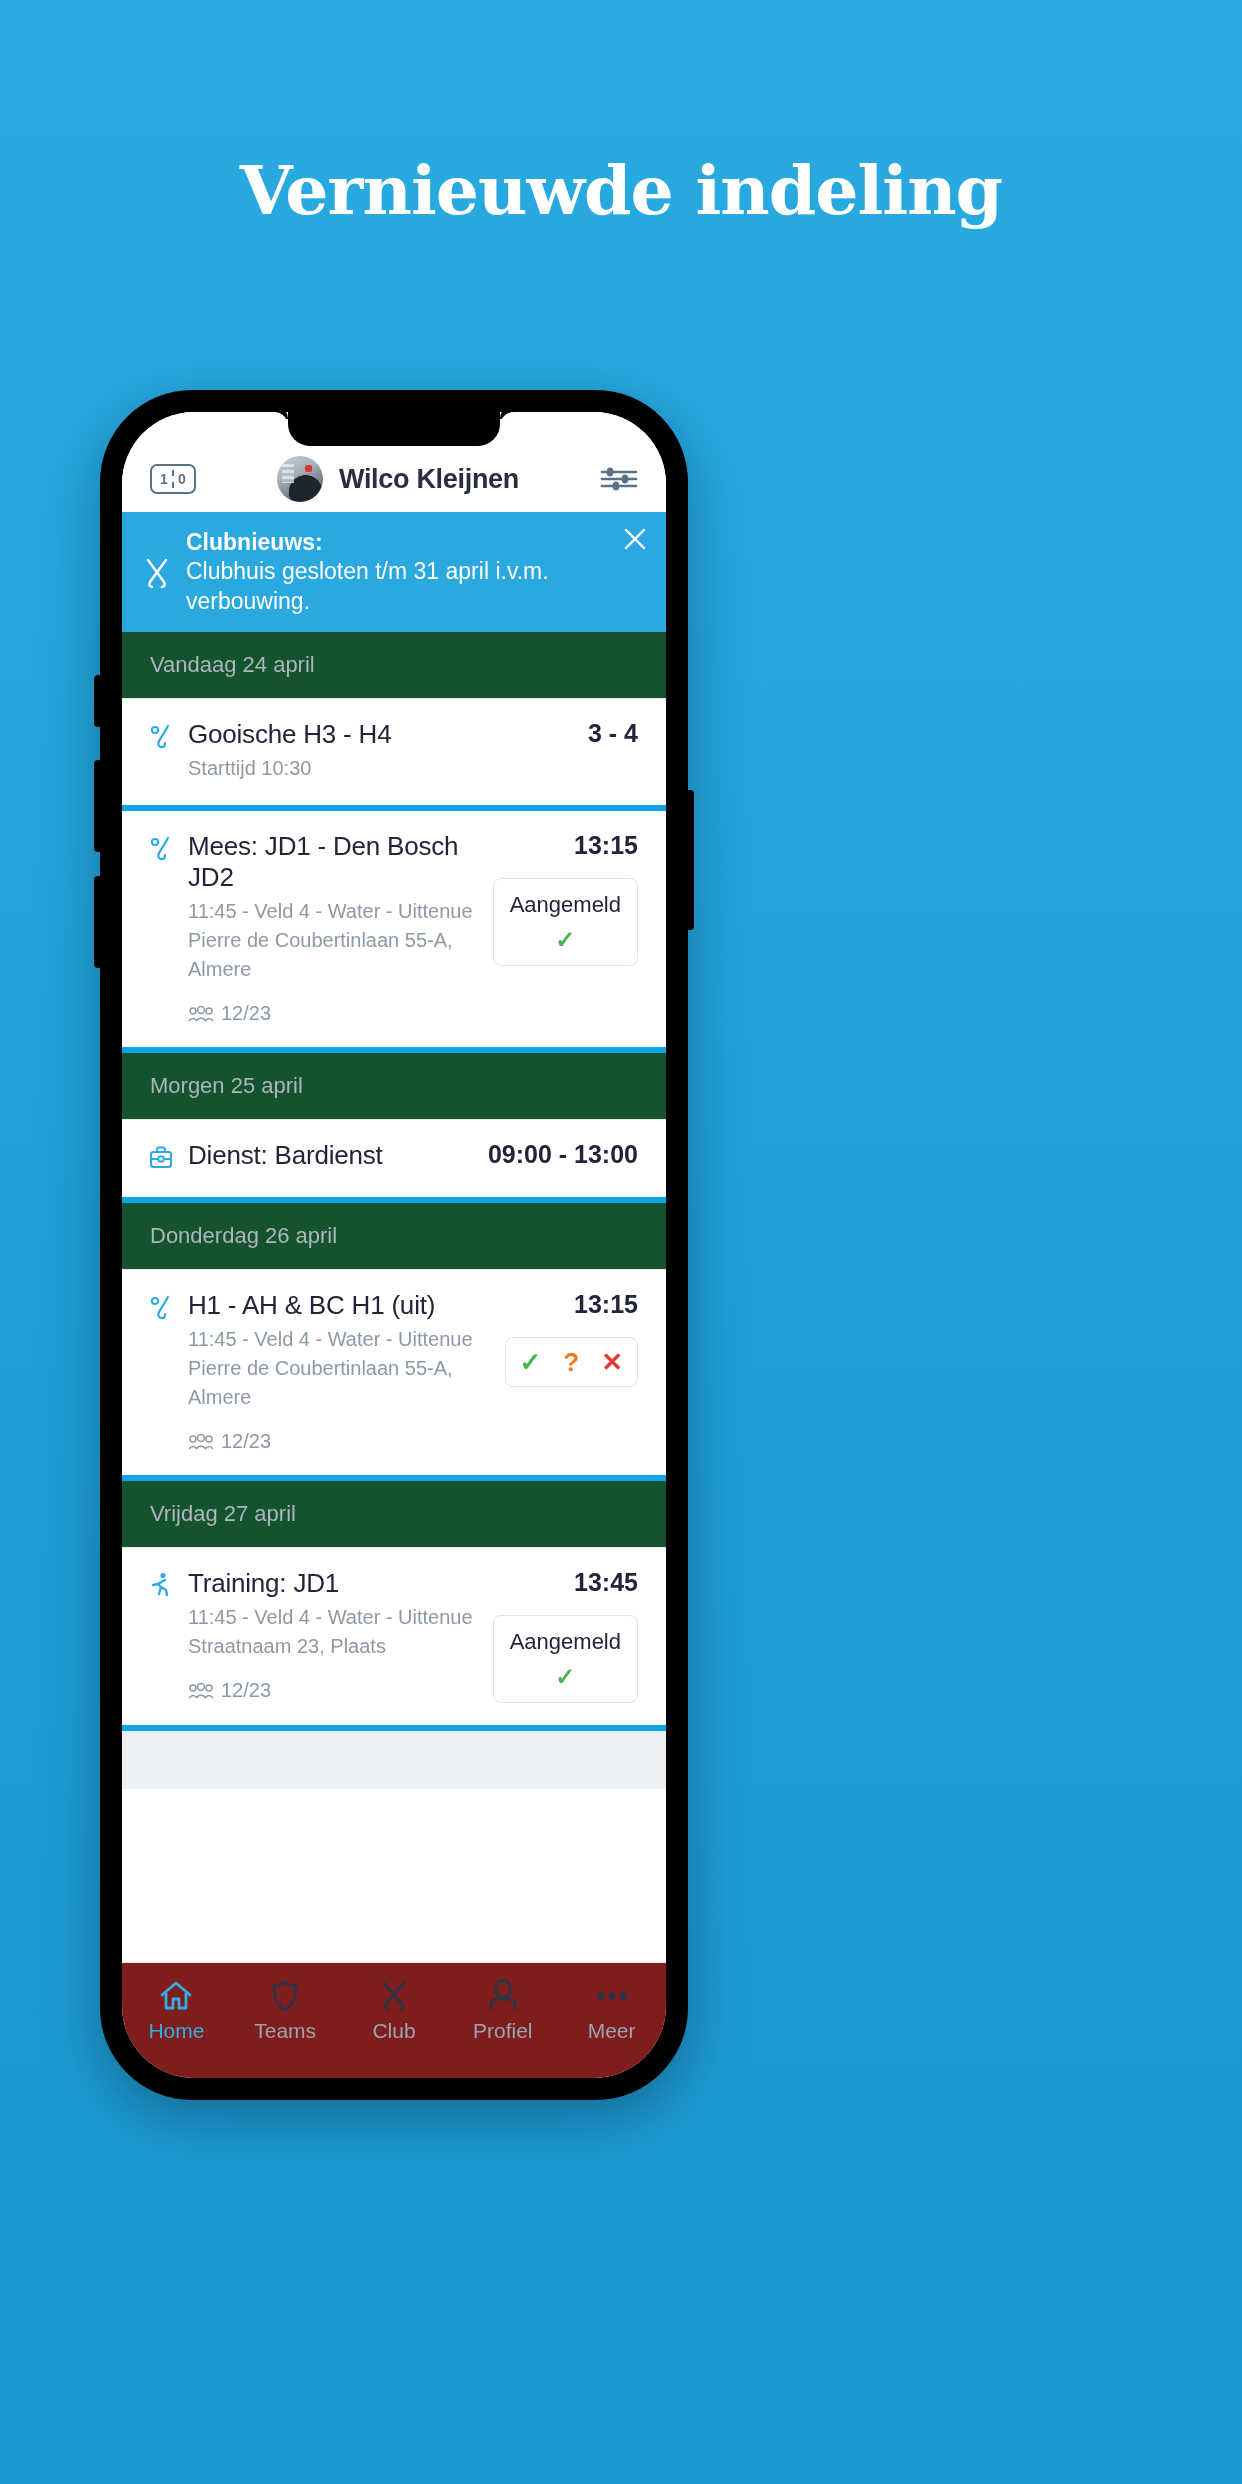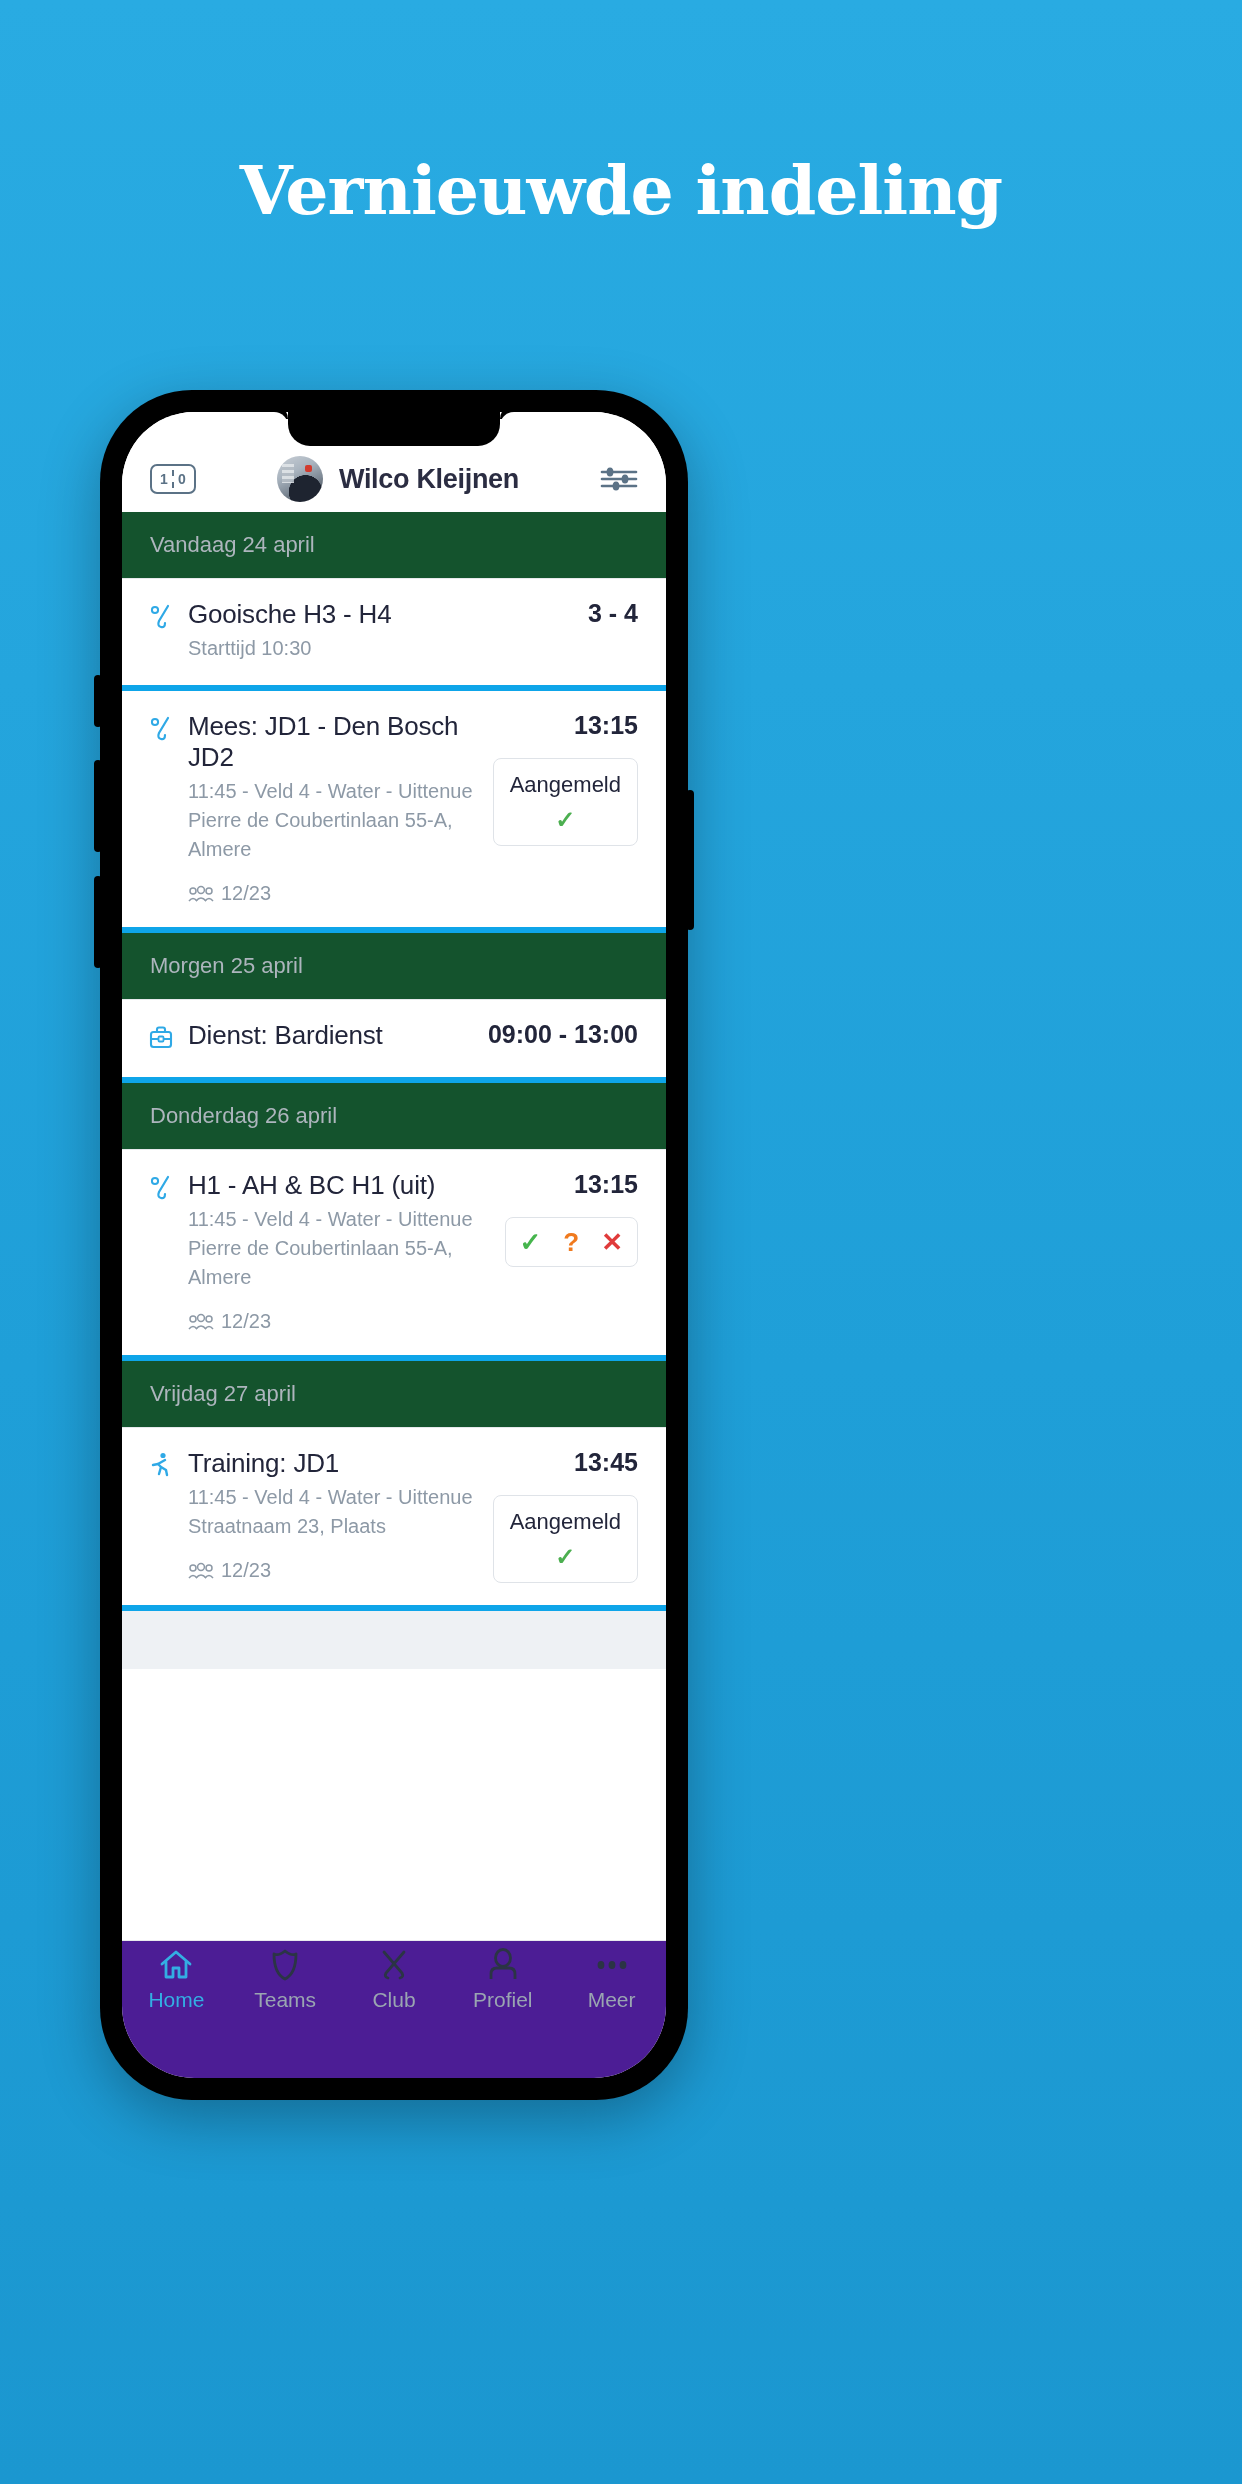--- a/index.html
+++ b/index.html
@@ -207,25 +207,25 @@
   .btn-choices span { font-size: 26px; font-weight: bold; line-height: 1; }
   .ch-yes { color: #46b54d; }
   .ch-maybe { color: #f07a1e; }
   .ch-no { color: #e03b3b; }
 
   .filler { background: #eef1f4; height: 58px; }
 
   
   .bottom-nav {
     position: absolute; left: 0; bottom: 0; width: 100%;
-    height: 138px;
-    background: #4c1d95;
+    height: 116px;
+    background: #7f1d1d;
     border-top: 1px solid #e6e9ec;
     display: flex; align-items: flex-start;
-    padding-top: 5px;
+    padding-top: 14px;
   }
   .nav-item {
     flex: 1 1 0;
     display: flex; flex-direction: column; align-items: center; gap: 4px;
   }
   .nav-item svg { width: 38px; height: 38px; display: block; }
   .nav-label { font-size: 21px; color: #9aa5b1; }
   .nav-item.active .nav-label { color: #33aee3; }
 </style>
 </head>
@@ -259,20 +259,34 @@
       <svg class="sliders" viewBox="0 0 38 28">
         <line x1="2" y1="7" x2="36" y2="7" stroke="#5b7286" stroke-width="2.6" stroke-linecap="round"></line>
         <line x1="2" y1="14" x2="36" y2="14" stroke="#5b7286" stroke-width="2.6" stroke-linecap="round"></line>
         <line x1="2" y1="21" x2="36" y2="21" stroke="#5b7286" stroke-width="2.6" stroke-linecap="round"></line>
         <ellipse cx="10" cy="7" rx="3.4" ry="4.6" fill="#5b7286"></ellipse>
         <ellipse cx="25" cy="14" rx="3.4" ry="4.6" fill="#5b7286"></ellipse>
         <ellipse cx="16" cy="21" rx="3.4" ry="4.6" fill="#5b7286"></ellipse>
       </svg>
     </div>
 
+    <div class="banner">
+      <svg class="stick-ic" viewBox="0 0 40 40">
+        <path d="M8 8 L24 30 Q26 34 22 35" fill="none" stroke="#ffffff" stroke-width="2.4" stroke-linecap="round"></path>
+        <path d="M26 8 L10 30 Q8 34 12 35" fill="none" stroke="#ffffff" stroke-width="2.4" stroke-linecap="round"></path>
+      </svg>
+      <div class="banner-text">
+        <div class="banner-title">Clubnieuws:</div>
+        <div class="banner-body">Clubhuis gesloten t/m 31 april i.v.m. verbouwing.</div>
+      </div>
+      <svg class="banner-close" viewBox="0 0 26 26">
+        <line x1="4" y1="4" x2="22" y2="22" stroke="#ffffff" stroke-width="2.4" stroke-linecap="round"></line>
+        <line x1="22" y1="4" x2="4" y2="22" stroke="#ffffff" stroke-width="2.4" stroke-linecap="round"></line>
+      </svg>
+    </div>
 
     <div class="day-head">Vandaag 24 april</div>
 
     <div class="event">
       <div class="icon-col">
         <svg viewBox="0 0 30 30">
           <path d="M22 5 L13 20 Q11 25 15 26 Q19 27 19 22" fill="none" stroke="#2fa9e6" stroke-width="2.2" stroke-linecap="round"></path>
           <circle cx="9" cy="9" r="3.1" fill="none" stroke="#2fa9e6" stroke-width="2"></circle>
         </svg>
       </div>

